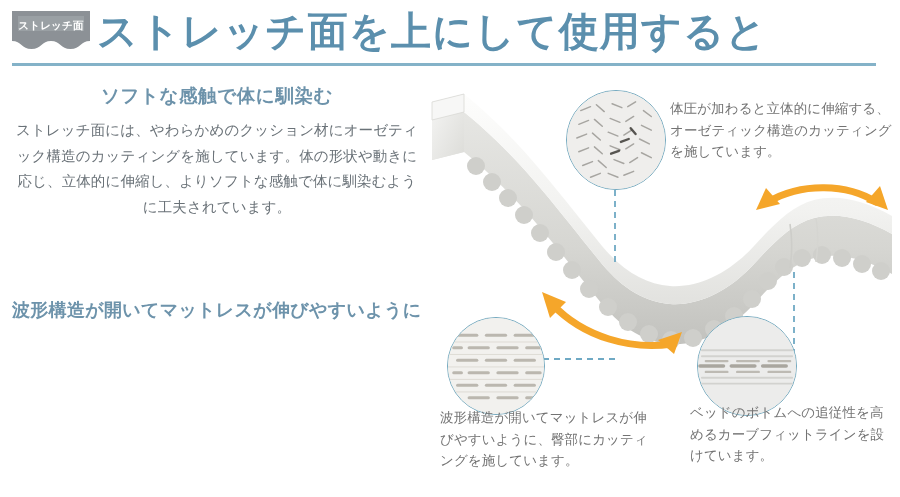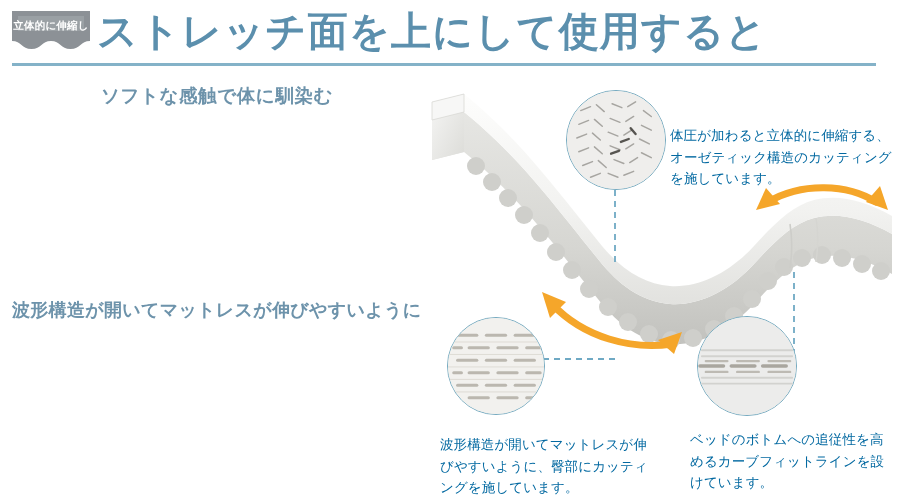--- a/index.html
+++ b/index.html
@@ -126,23 +126,22 @@
     width: 476px;
     height: 419px;
     overflow: visible;
   }
 
   
   .caption {
     position: absolute;
     font-size: 13.5px;
     line-height: 21.5px;
-    color: #0369a1;
+    color: #737373;
     letter-spacing: 0.1px;
-    margin-top: 27px;
   }
   #caption-top   { left: 670px; top: 98px;  width: 228px; }
   #caption-left  { left: 440px; top: 407px; width: 215px; }
   #caption-right { left: 690px; top: 402px; width: 205px; }
 
   
   .detail-circle {
     position: absolute;
     border-radius: 50%;
     border: 1.6px solid #73a9bf;
@@ -167,30 +166,31 @@
 
     <div id="badge">
       <svg class="badge-body" viewBox="0 0 78 43" preserveAspectRatio="none">
         <path d="M0 0 H78 V30
                  C 68.5 30, 68.5 38, 58.5 38
                  C 48.5 38, 48.5 30, 39 30
                  C 29.5 30, 29.5 38, 19.5 38
                  C 9.5 38, 9.5 30, 0 30 Z" fill="#8c9196"></path>
         <rect x="6" y="5" width="66" height="15" fill="#9aa0a4"></rect>
       </svg>
-      <div class="badge-label">立体的に伸縮し</div>
+      <div class="badge-label">ストレッチ面</div>
     </div>
 
     <div id="page-title">ストレッチ面を上にして使用すると</div>
 
     <div id="title-rule"></div>
   </div>
 
   <div id="left-col">
     <h2 class="sec-heading">ソフトな感触で体に馴染む</h2>
+    <p class="sec-body">ストレッチ面には、やわらかめのクッション材にオーゼティック構造のカッティングを施しています。体の形状や動きに応じ、立体的に伸縮し、よりソフトな感触で体に馴染むように工夫されています。</p>
   </div>
 
   <div id="section-2">
     <h2 class="sec-heading">波形構造が開いてマットレスが伸びやすいように</h2>
   </div>
 
   <div id="figure">
     <svg class="layer" viewBox="0 0 476 419">
       <defs>
         <linearGradient id="foamTop" x1="0" y1="0" x2="0" y2="1">

